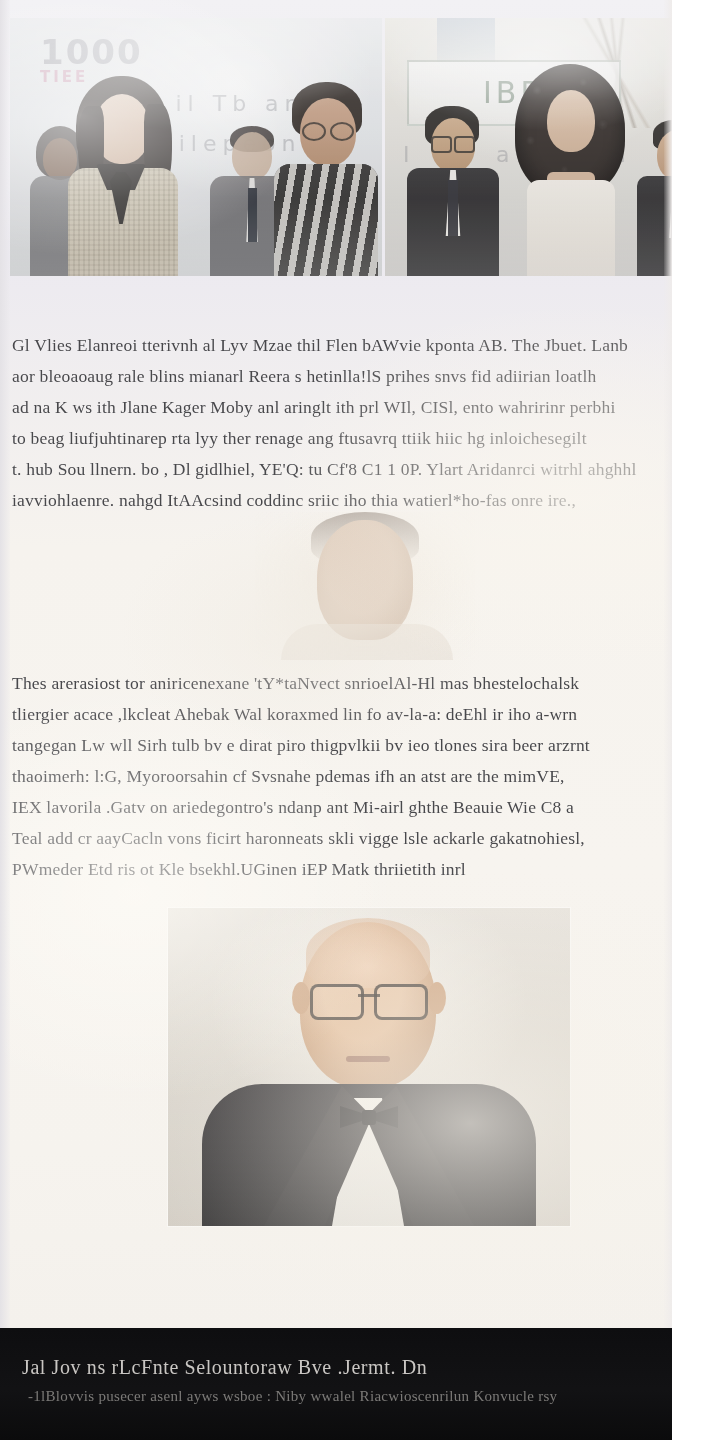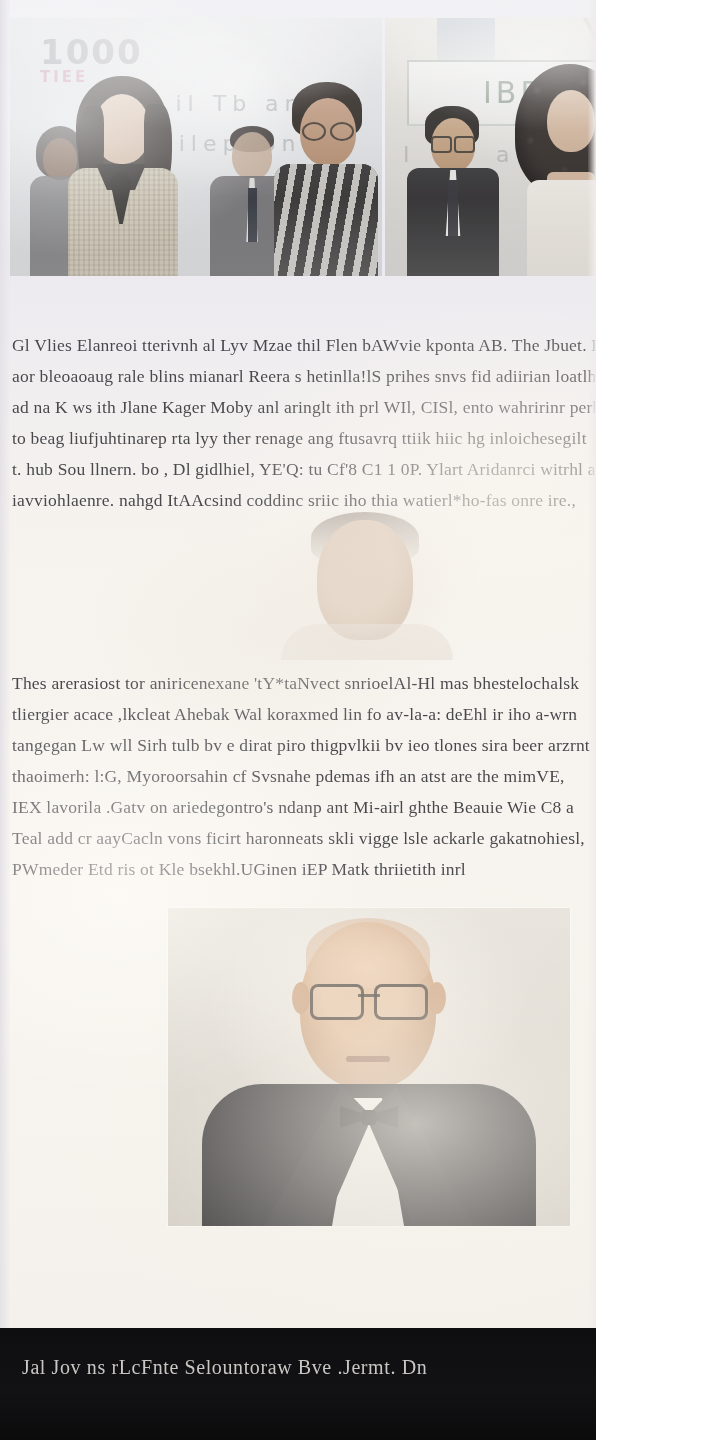--- a/index.html
+++ b/index.html
@@ -10,21 +10,21 @@
   body {
     width: 720px;
     height: 1440px;
     overflow: hidden;
     font-family: "Liberation Sans", sans-serif;
   }
 
   
   .page {
     position: relative;
-    width: 596px;
+    width: 672px;
     height: 1440px;
     background: linear-gradient(180deg, #f2f1f4 0%, #eceaf0 18%, #f6f3ee 38%, #f7f4ef 60%, #f6f3ee 80%, #f4f1ec 92%, #f2efea 100%);
     overflow: hidden;
   }
 
   
   .paper-texture {
     position: absolute;
     inset: 0;
     pointer-events: none;
@@ -640,16 +640,17 @@
     <div class="p-knot"></div>
     <div class="p-haze"></div>
   </div>
 
   <div class="paper-texture"></div>
   <div class="left-edge"></div>
   <div class="right-edge"></div>
 
   <div class="caption-bar">
     <div class="caption-line-1">Jal  Jov ns  rLcFnte  Selountoraw  Bve .Jermt.  Dn</div>
+    <div class="caption-line-2">-1lBlovvis pusecer asenl ayws wsboe :   Niby wwalel Riacwioscenrilun    Konvucle rsy</div>
     <div class="watermark-sub"></div>
   </div>
 
 </div>
 
 </body></html>

